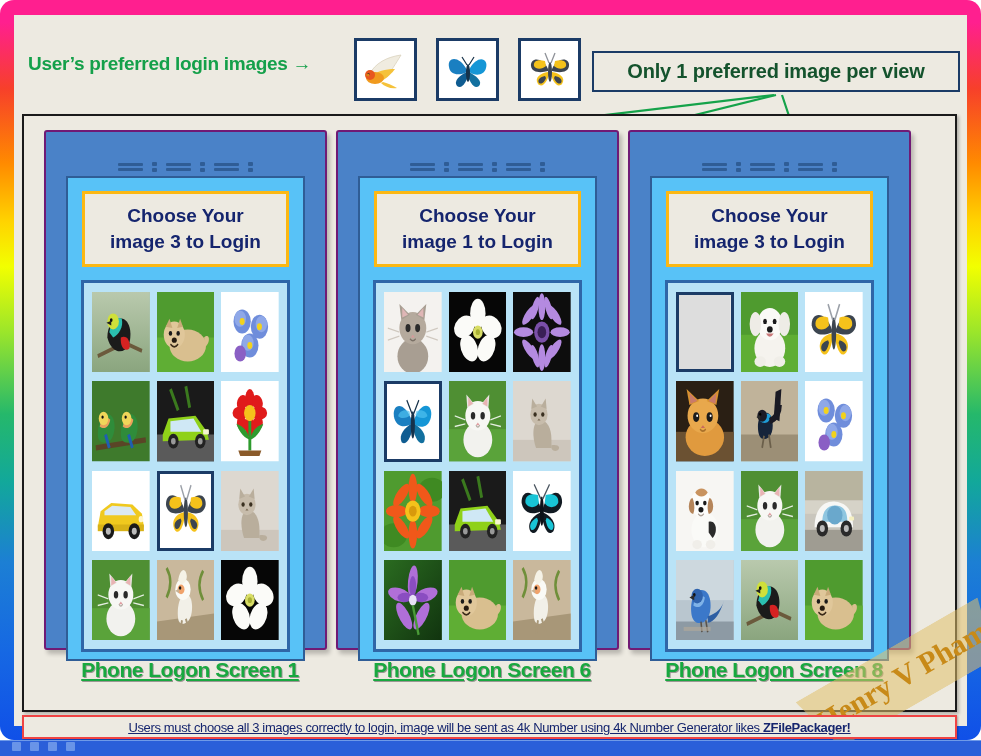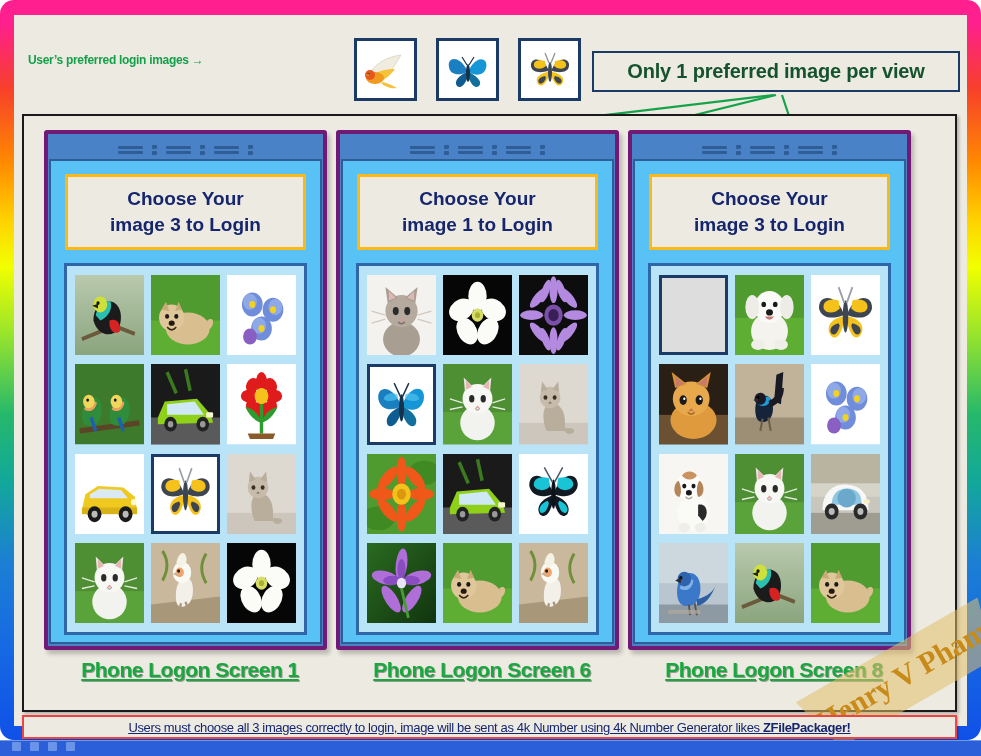--- a/index.html
+++ b/index.html
@@ -36,21 +36,21 @@
   }
 
   
   #header-row {
     position: absolute; left: 0; top: 0;
     width: 100%; height: 93px;
   }
   #pref-label {
     position: absolute; left: 14px; top: 38px;
     color: #14a04a;
-    font-size: 12px; font-weight: bold;
+    font-size: 19px; font-weight: bold;
     letter-spacing: -0.3px;
     white-space: nowrap;
   }
   .pref-thumb {
     position: absolute; top: 23px;
     width: 63px; height: 63px;
     border: 3px solid #1b3b66;
     background: #ffffff;
     display: flex; align-items: center; justify-content: center;
   }
@@ -88,24 +88,24 @@
     position: absolute; top: 14px;
     width: 292px;
   }
   #phone-col-0 { left: 20px; }
   #phone-col-1 { left: 312px; }
   #phone-col-2 { left: 604px; }
 
   .phone {
     width: 283px; height: 520px;
     background: #4a82c8;
-    border: 4px solid #701a75;
+    border: 2px solid #701a75;
     border-radius: 3px;
     box-shadow: 3px 4px 4px rgba(0,0,0,0.22);
-    padding: 1px;
+    padding: 20px;
   }
   .phone-topbar {
     height: 24px;
     display: flex; align-items: center; justify-content: center;
     gap: 9px;
   }
   .tb-dash { width: 25px; height: 3px; background: #2f5d96; border-radius: 1px;
              box-shadow: 0 5px 0 #2f5d96; }
   .tb-dot  { width: 5px; height: 4px; background: #2f5d96; border-radius: 1px;
              box-shadow: 0 6px 0 #2f5d96; }

